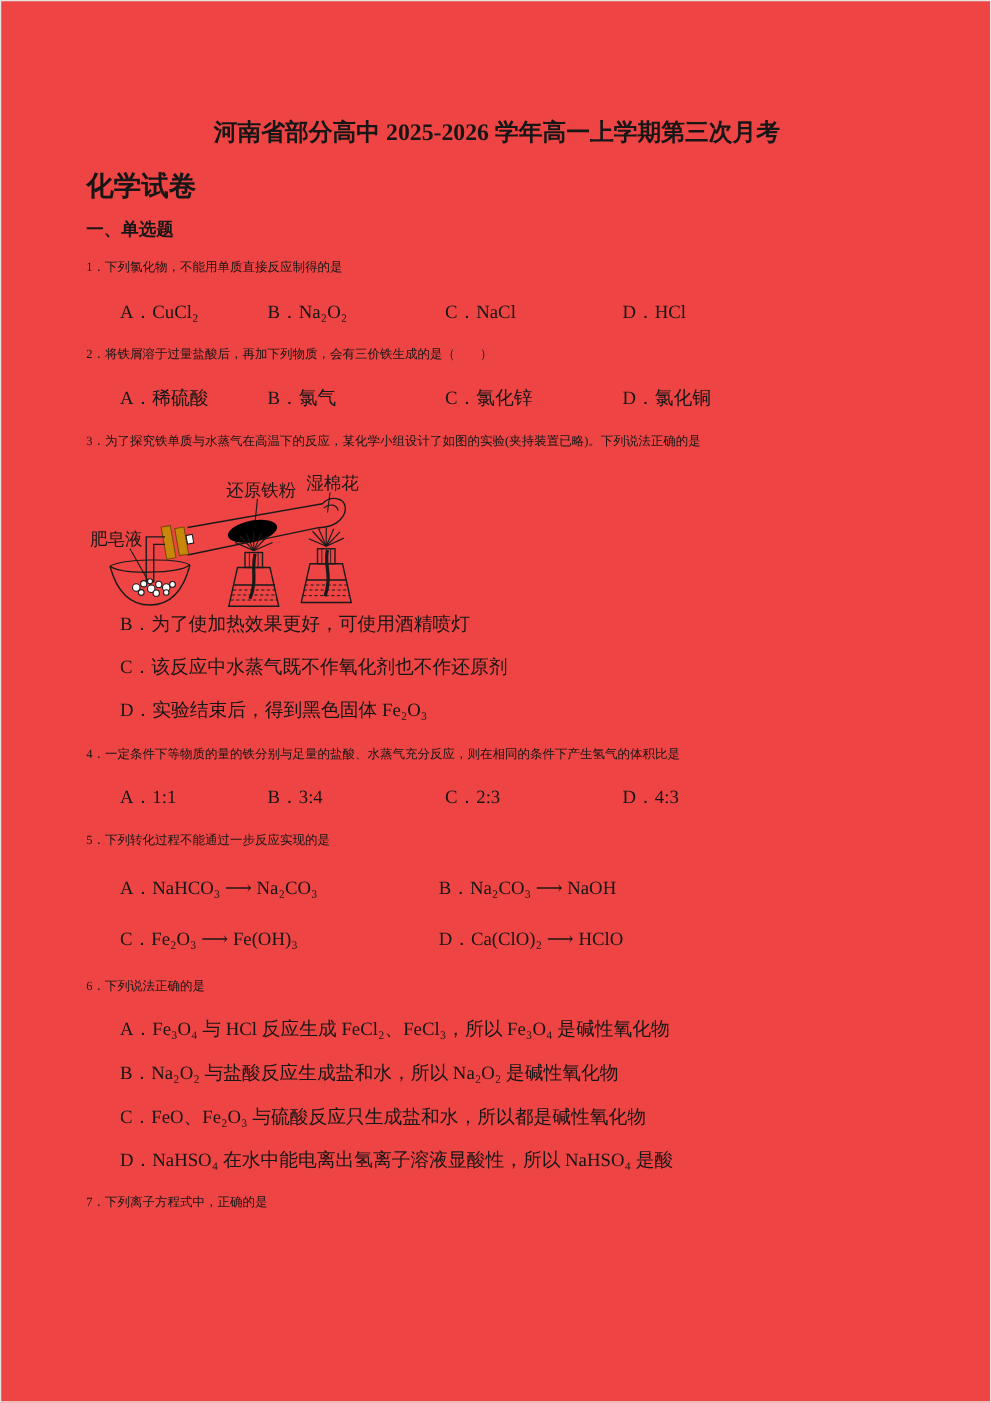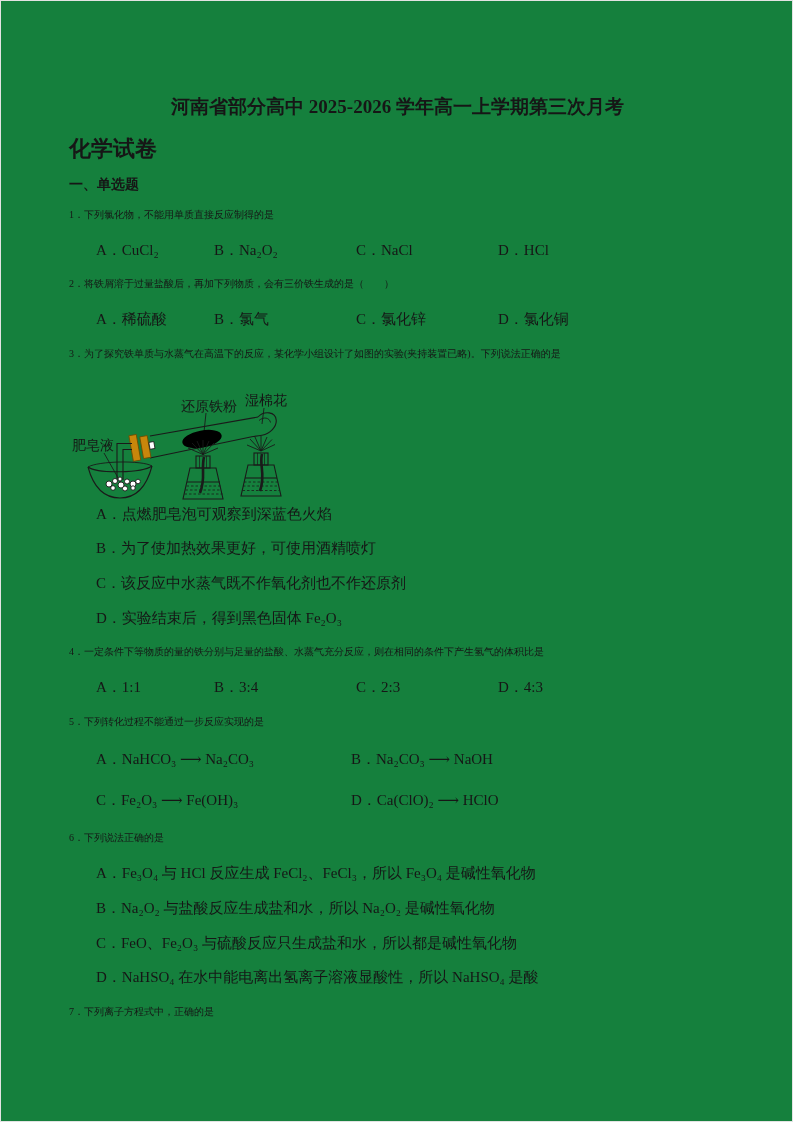--- a/index.html
+++ b/index.html
@@ -1,20 +1,20 @@
 <!DOCTYPE html>
 <html><head>
 <meta charset="utf-8">
 <style>
   html,body{margin:0;padding:0;background:#ffffff;}
   .page{
     position:relative;
     width:793px;height:1122px;
     box-sizing:border-box;
-    background:#15803d;
+    background:#ef4444;
     border:1px solid #e3e3e3;
     font-family:"Liberation Serif","DejaVu Serif","DejaVu Sans",serif;
     color:#161616;
     overflow:hidden;
   }
   .content{
     box-sizing:border-box;
     padding:92px 66px 0 68px;
   }
   .title{
@@ -55,21 +55,21 @@
     padding-left:27px;
     font-size:15px;
     line-height:41px;
   }
   .optlines > div{
     padding-left:27px;
     font-size:15px;
     line-height:34.7px;
   }
   .diagram-wrap{
-    margin:21px 0 0 -6px;
+    margin:7px 0 0 -6px;
     height:104px;
     text-decoration:underline;
   }
   svg{display:block;}
   .dia-label{
     font-size:14px;
     fill:#161616;
     font-family:"Liberation Serif","DejaVu Serif",serif;
   }
 </style>
@@ -190,21 +190,20 @@
           <path d="M199,61 C196,73 203,81 197,98" stroke-width="2.6"></path>
         </g>
 
         <text x="118" y="18" class="dia-label">还原铁粉</text>
         <text x="182" y="12" class="dia-label">湿棉花</text>
         <text x="9" y="57" class="dia-label">肥皂液</text>
       </svg>
     </div>
 
     <div class="optlines">
-      <div>A．点燃肥皂泡可观察到深蓝色火焰</div>
       <div>B．为了使加热效果更好，可使用酒精喷灯</div>
       <div>C．该反应中水蒸气既不作氧化剂也不作还原剂</div>
       <div>D．实验结束后，得到黑色固体 Fe₂O₃</div>
     </div>
 
     <p class="stem">4．一定条件下等物质的量的铁分别与足量的盐酸、水蒸气充分反应，则在相同的条件下产生氢气的体积比是</p>
     <div class="opts4">
       <span>A．1:1</span>
       <span>B．3:4</span>
       <span>C．2:3</span>

